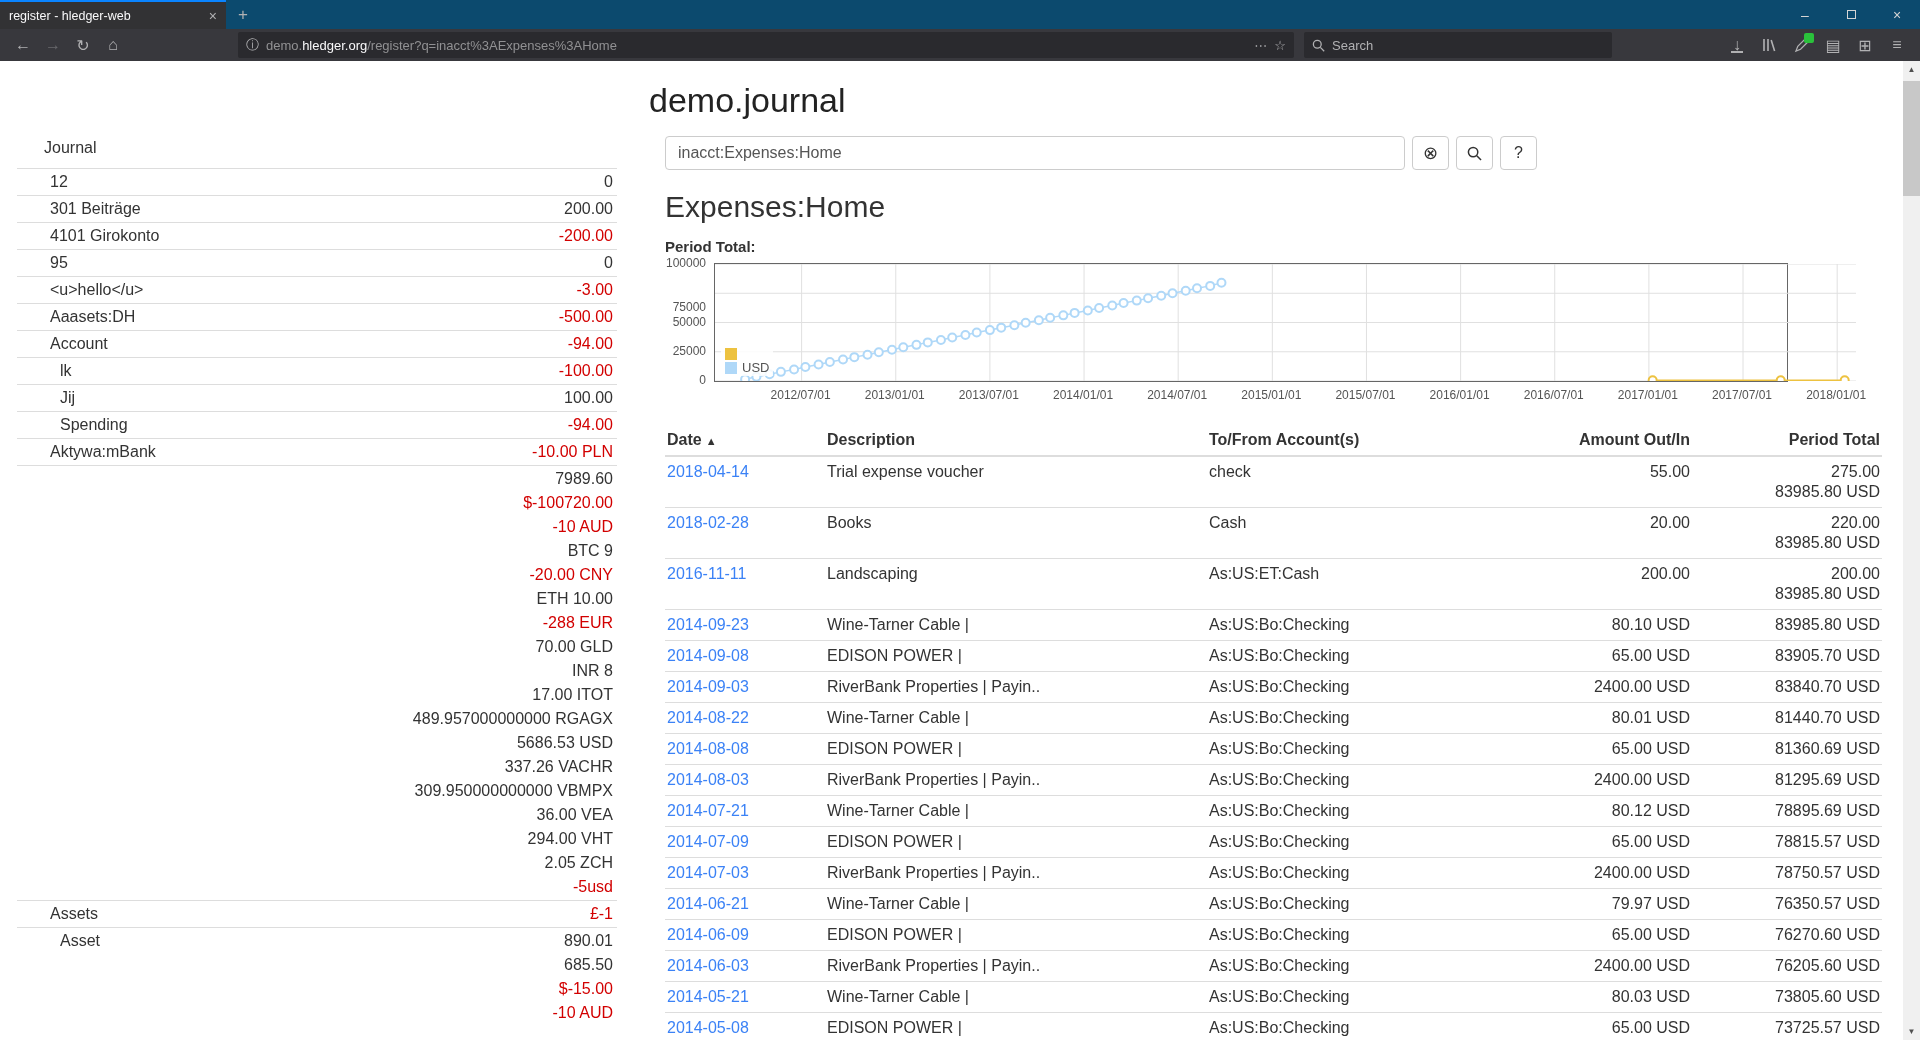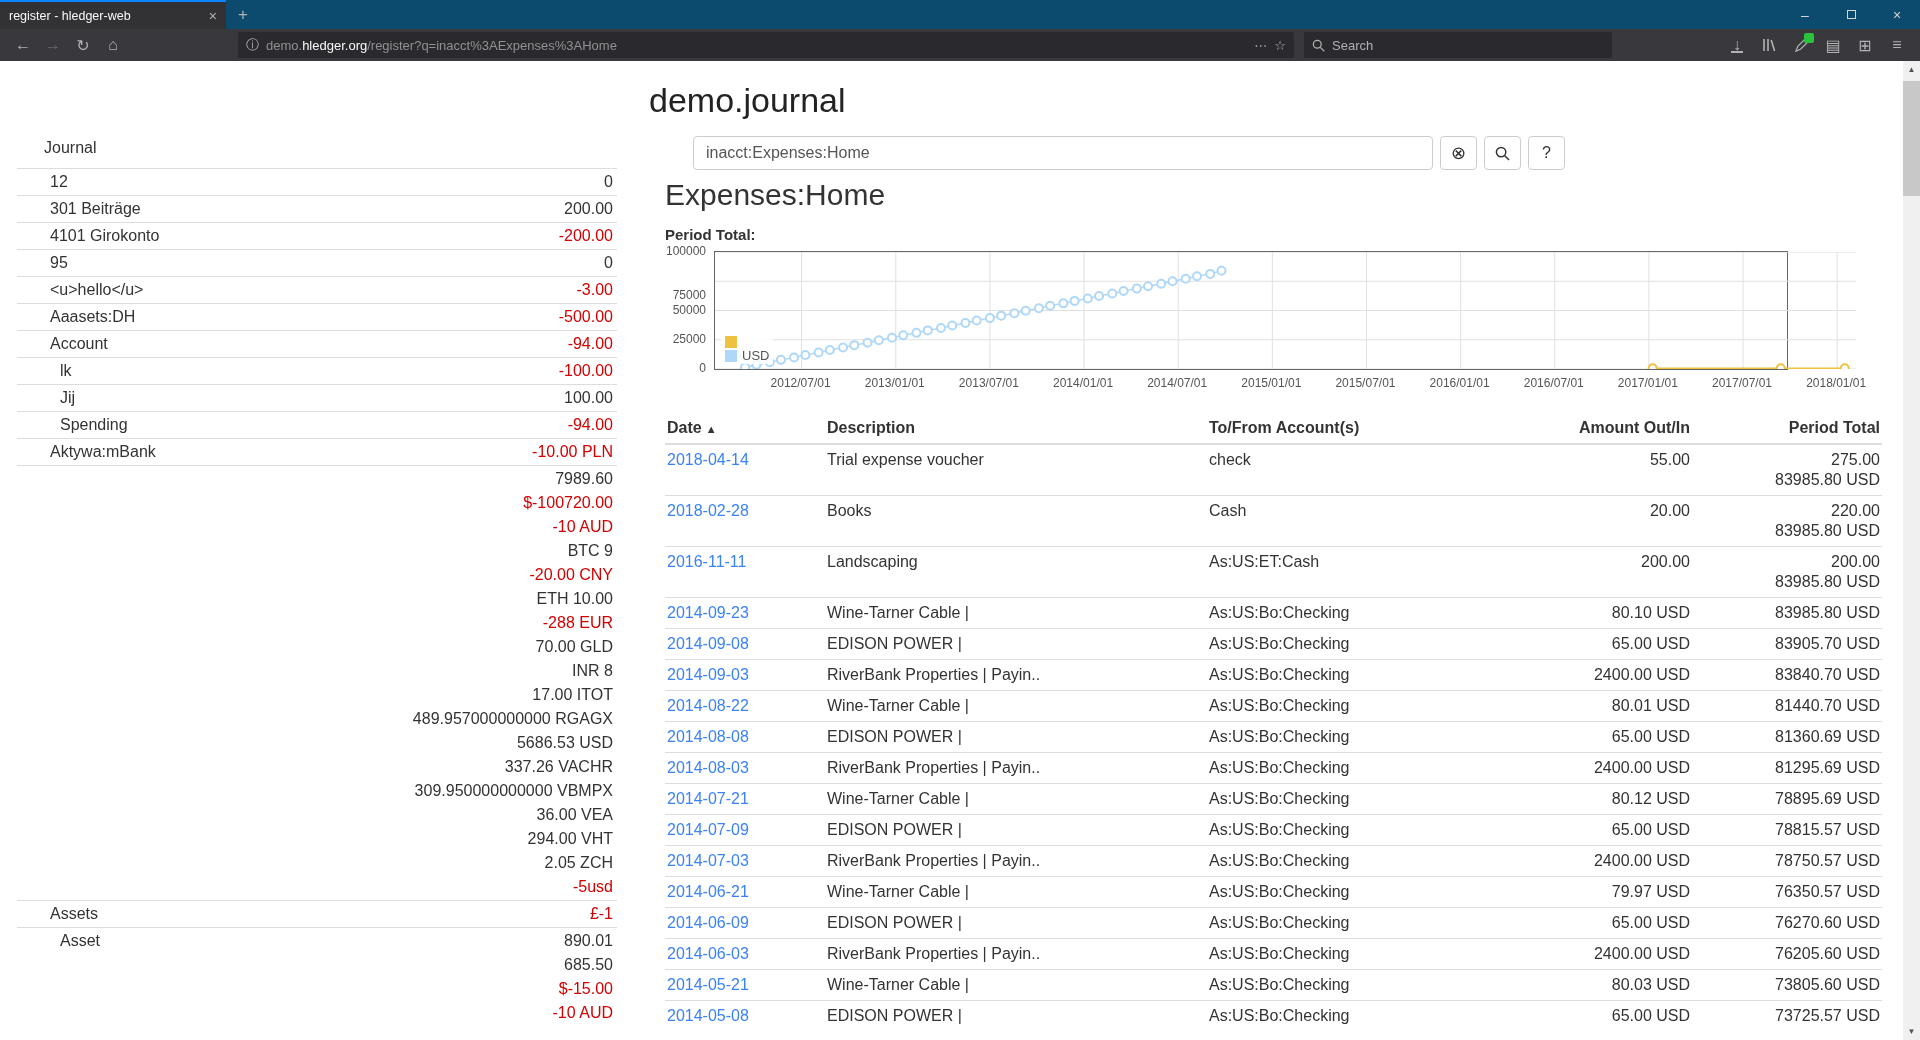--- a/index.html
+++ b/index.html
@@ -57,26 +57,26 @@
   .acct-amts { margin-left: auto; text-align: right; }
   .amt { line-height: 24px; }
   .neg { color: #d20000; }
 
   
   .main { width: 1217px; margin-left: 48px; padding-top: 20px; }
   h1.page-title { font-size: 34px; font-weight: 500; color: #222; margin: 0 0 16px -16px; }
   .searchrow { display: flex; align-items: center; }
   .query-input { width: 740px; height: 34px; border: 1px solid #ccc; border-radius: 4px;
                  padding: 0 12px; font-size: 16px; color: #555;
-                 font-family: "Liberation Sans", sans-serif; margin-left: 28px; }
+                 font-family: "Liberation Sans", sans-serif; }
   .btn { height: 34px; min-width: 37px; border: 1px solid #ccc; background: #fff; border-radius: 4px;
          margin-left: 7px; color: #333; font-size: 16px; display: flex; align-items: center;
          justify-content: center; padding: 0 8px; }
   .btn .glyph { font-size: 18px; line-height: 1; }
-  h2.acct-heading { font-size: 30px; font-weight: 500; color: #333; margin: 8px 0 14px; }
+  h2.acct-heading { font-size: 30px; font-weight: 500; color: #333; margin: 20px 0 14px; }
   .period-label { font-weight: bold; font-size: 15px; margin-bottom: 8px; }
 
   
   .chart { position: relative; width: 1192px; height: 148px; margin-bottom: 14px; }
   .plot { position: absolute; left: 49px; top: 0; width: 1074px; height: 119px;
           border: 1px solid #666; background: #fff; }
   .ylabel { position: absolute; left: 0; width: 41px; text-align: right; font-size: 12px;
             color: #545454; }
   .xlabel { position: absolute; top: 125px; transform: translateX(-50%); font-size: 12px;
             color: #545454; white-space: nowrap; }

